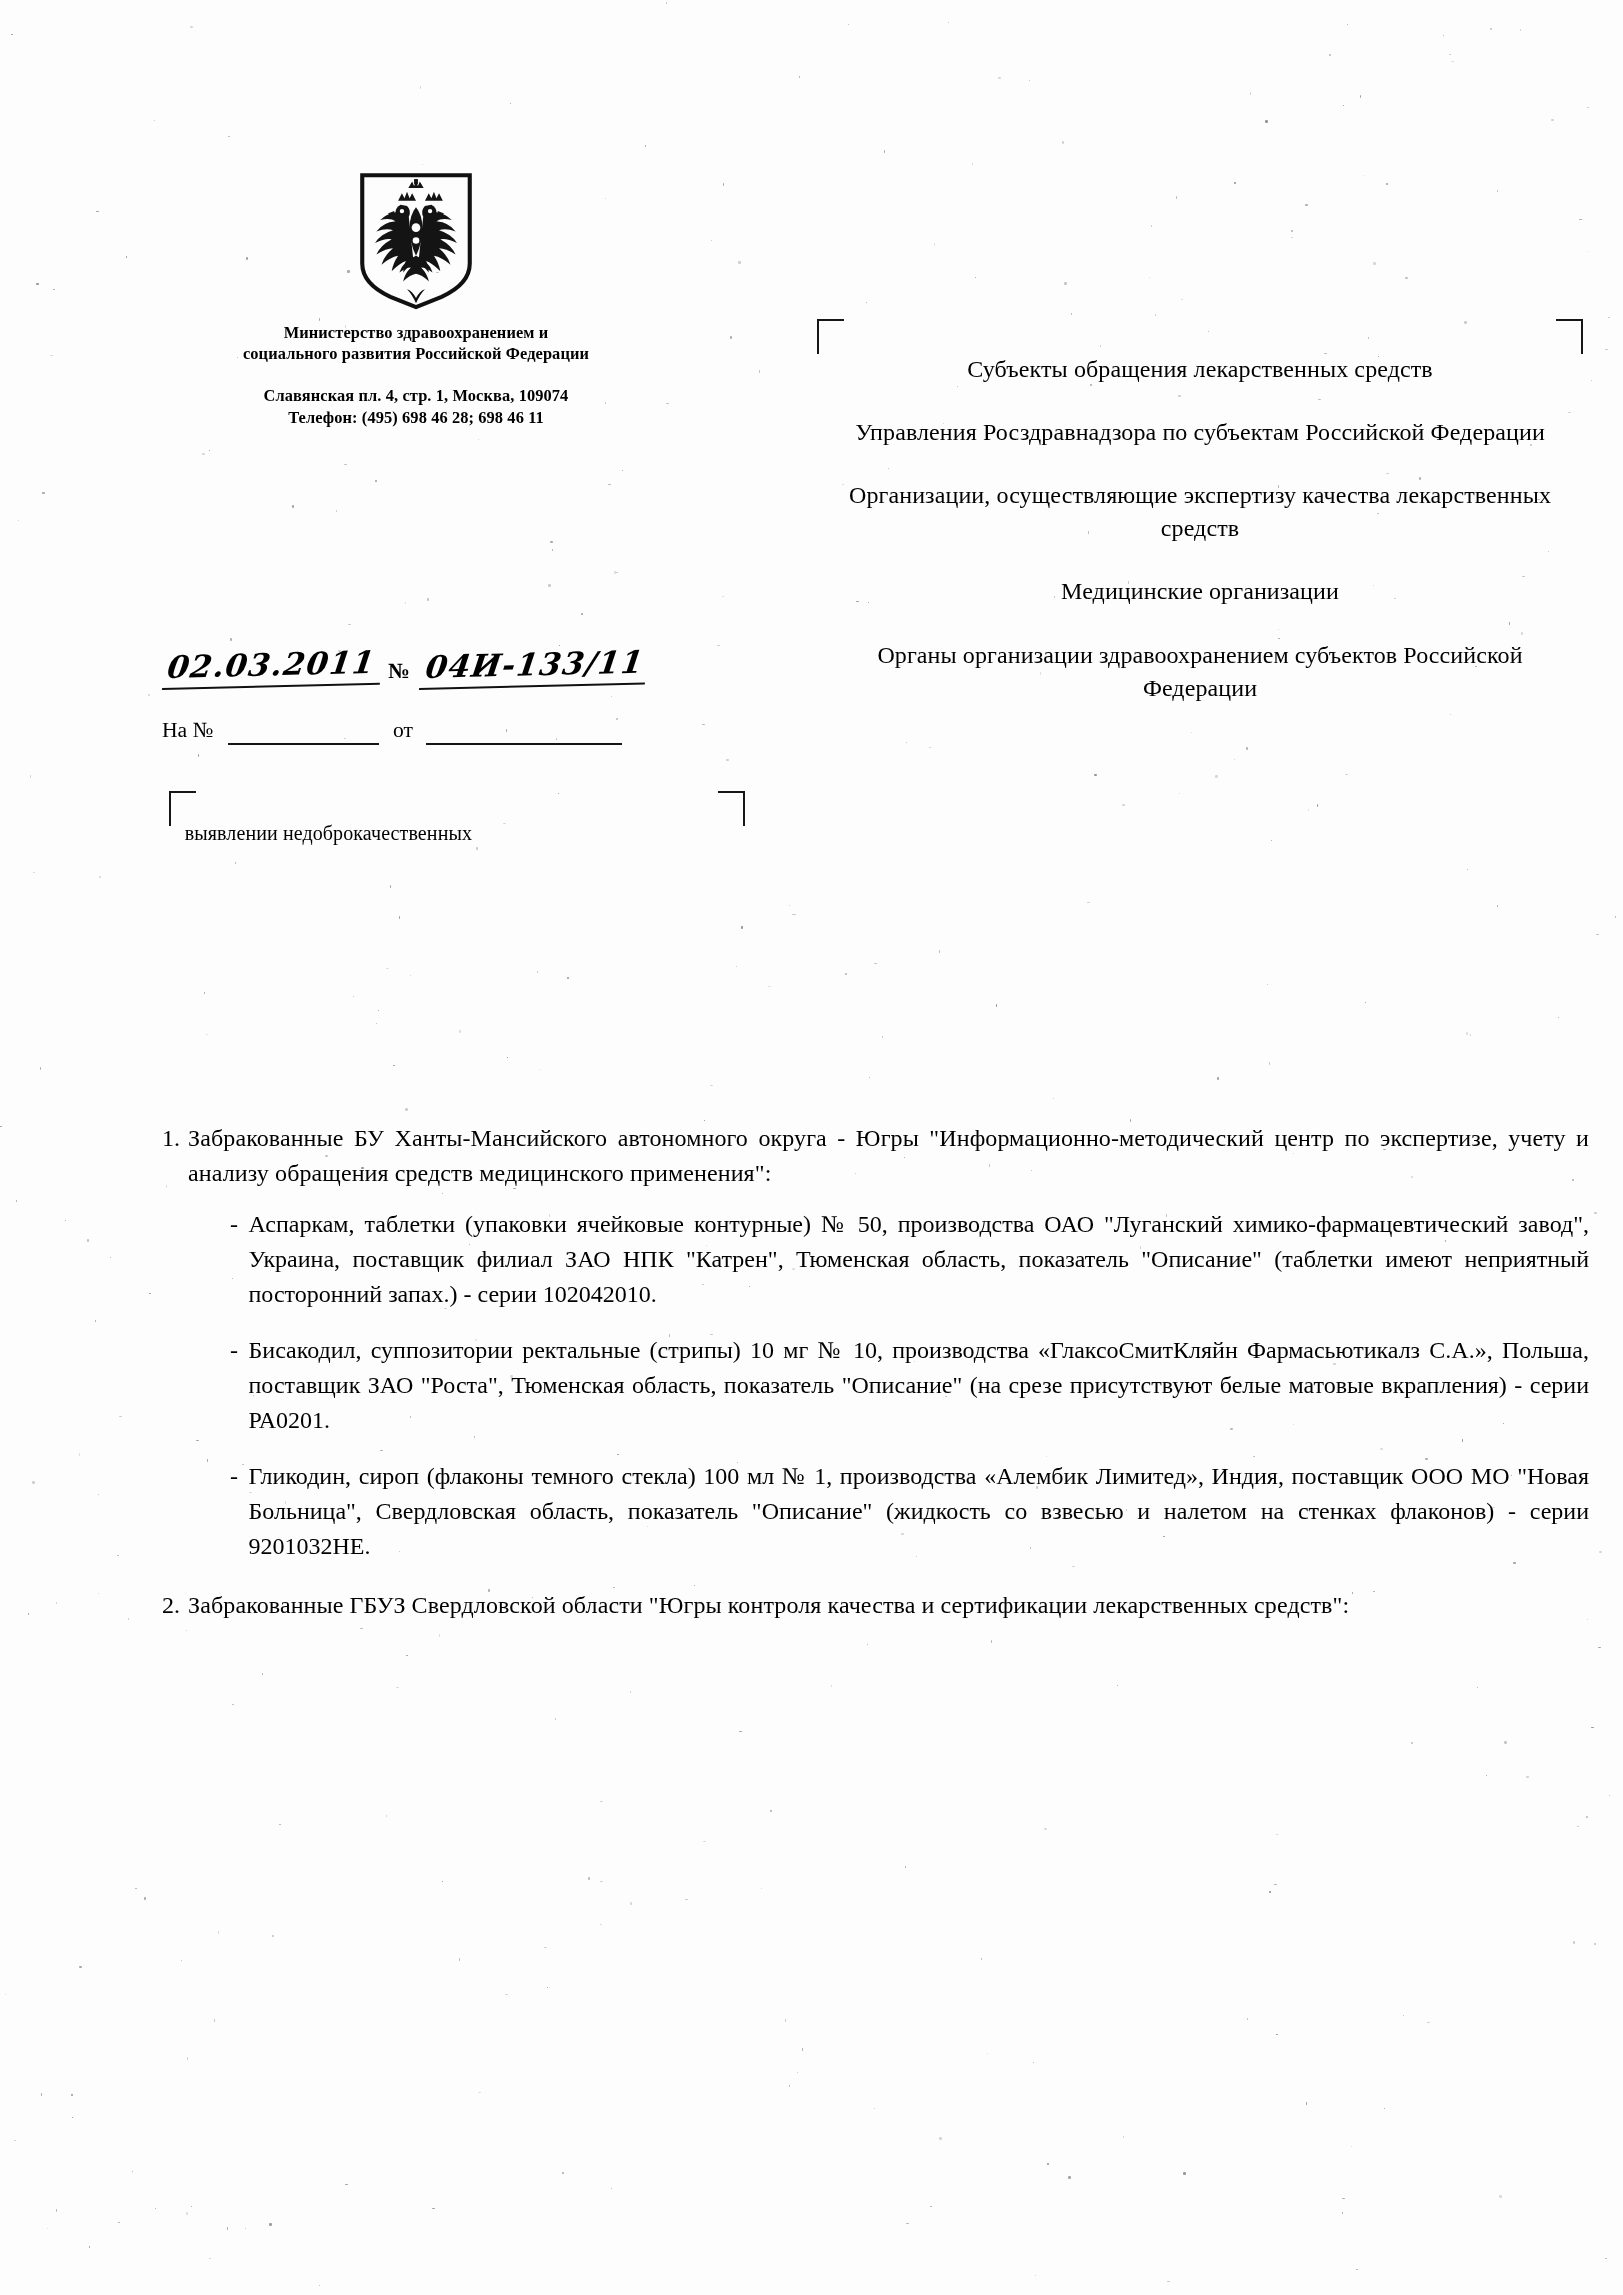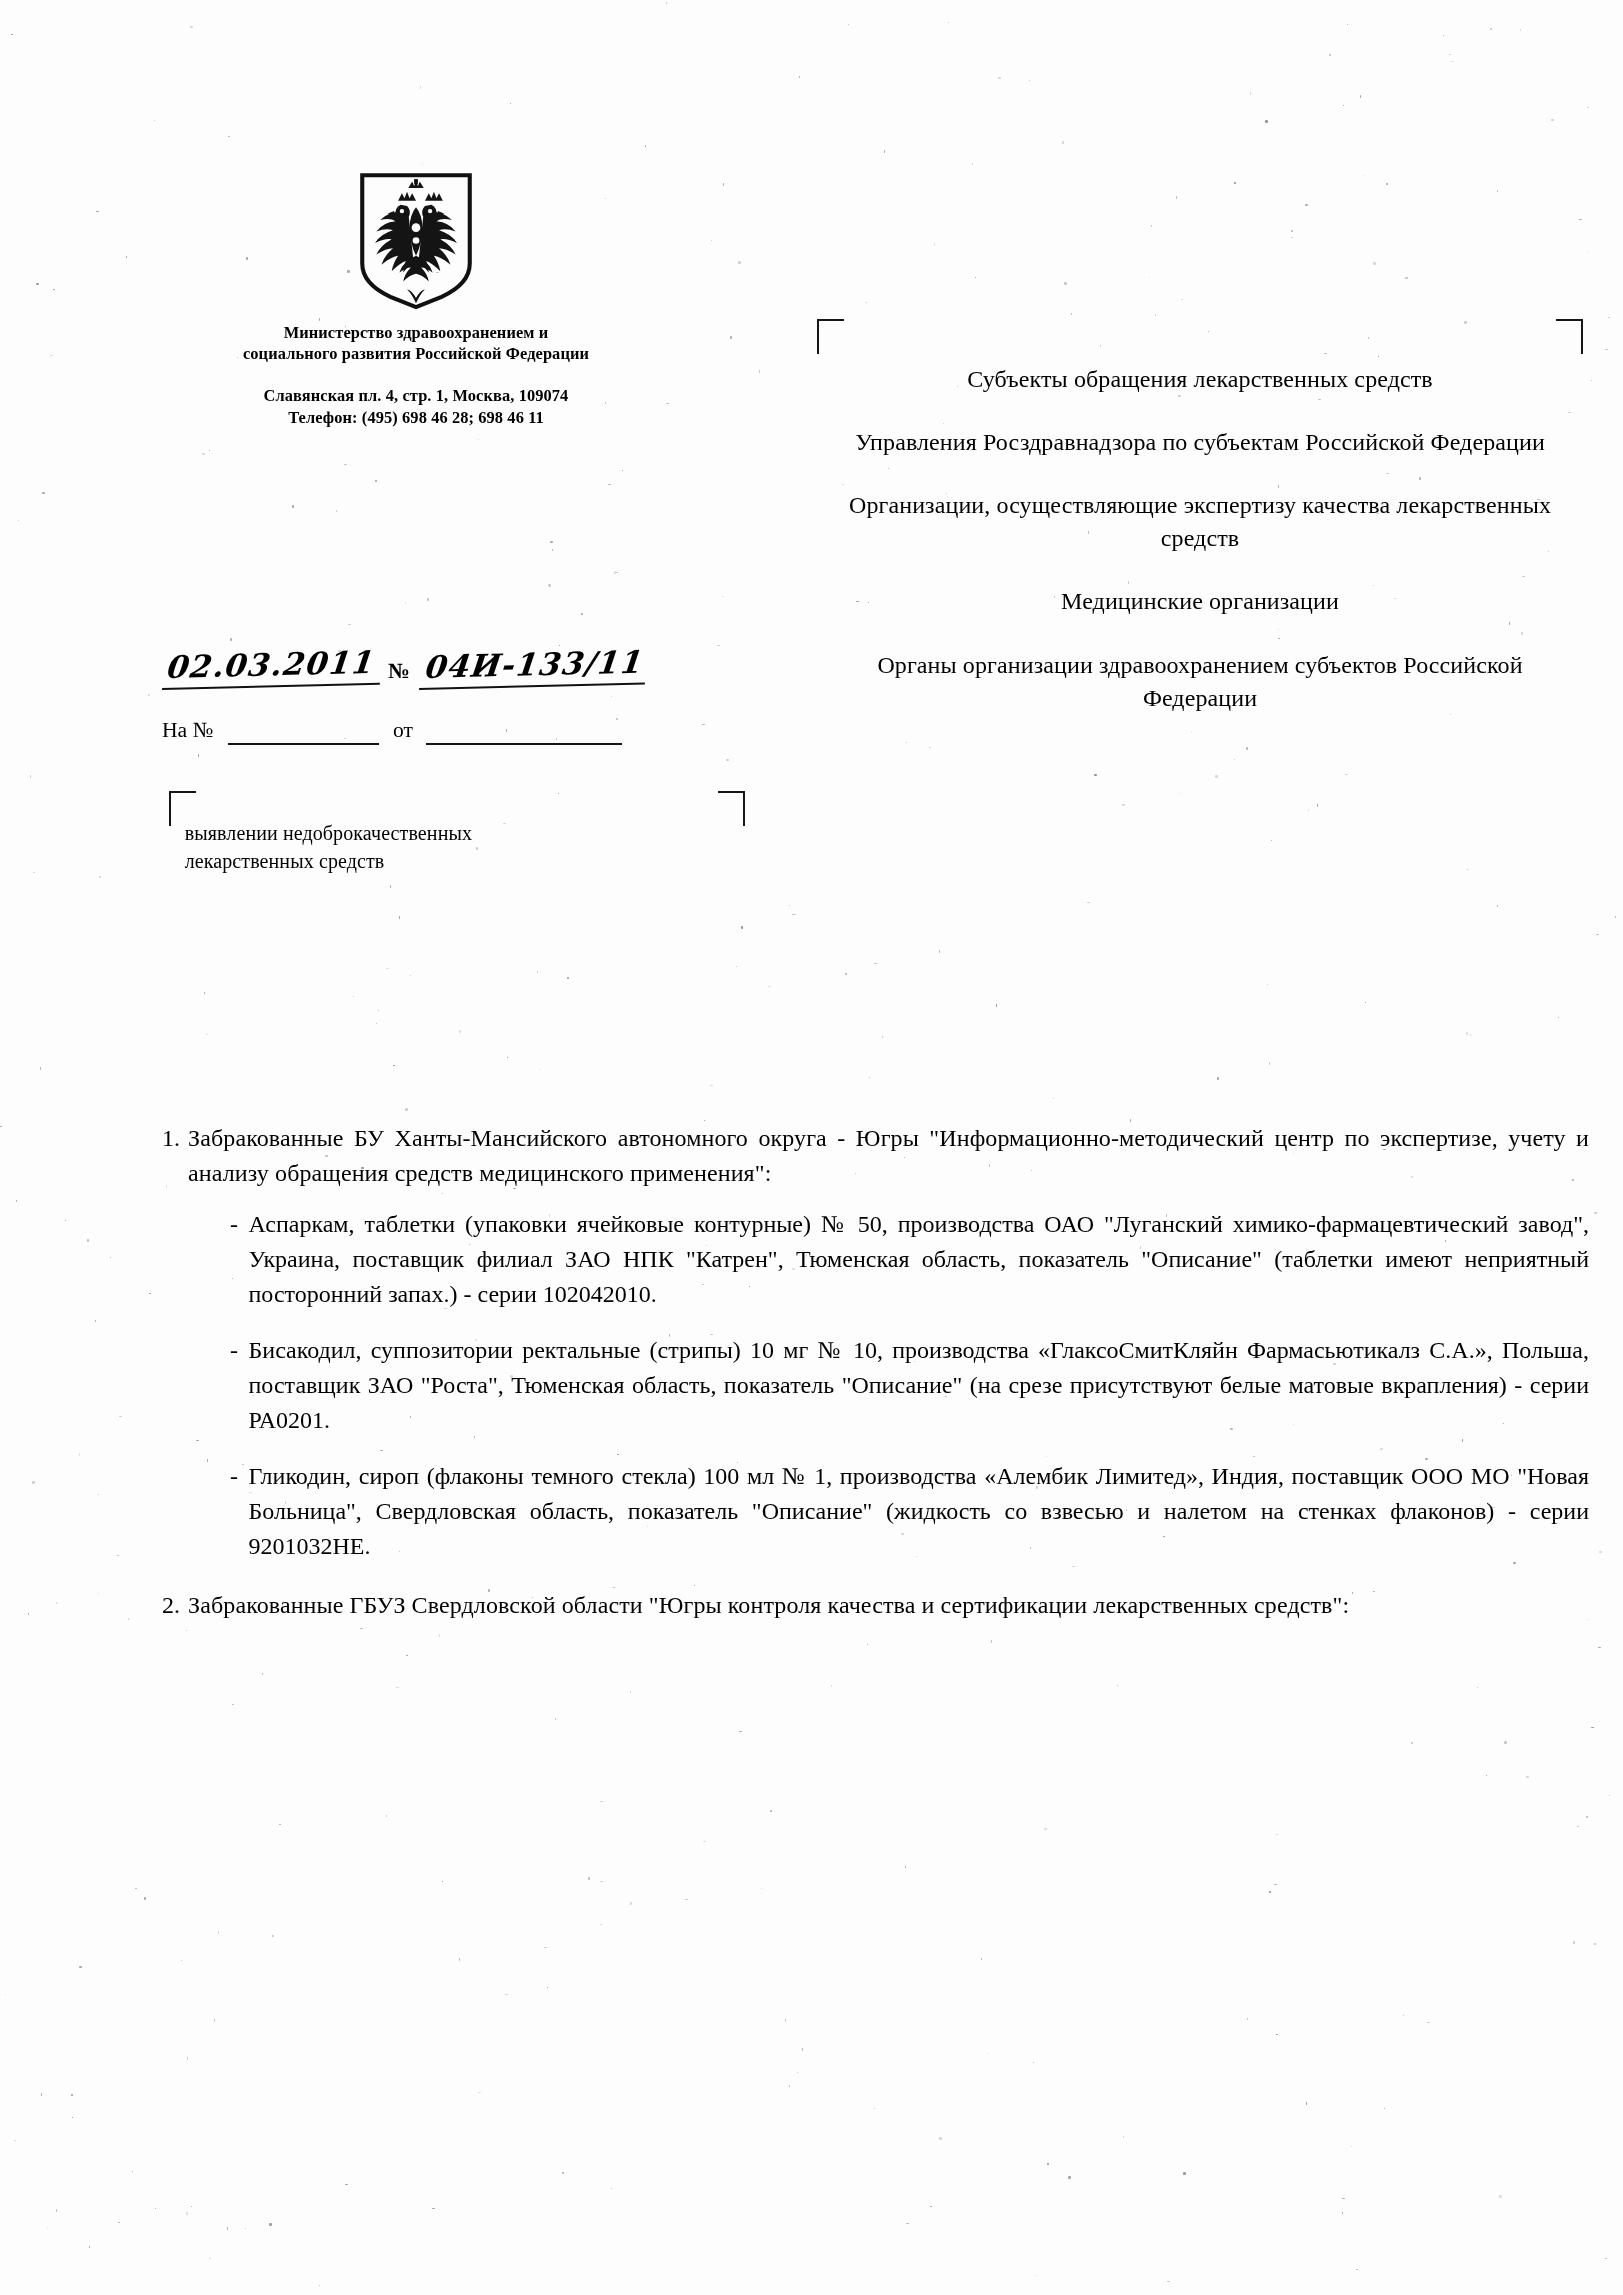--- a/index.html
+++ b/index.html
@@ -142,21 +142,20 @@
     width: 766px;
     padding: 34px 10.5px 10.5px 10.5px;
     box-sizing: border-box;
     text-align: center;
   }
   .addressee .group {
     font-size: 24px;
     line-height: 1.38;
     margin-bottom: 30px;
     letter-spacing: 0.1px;
-    margin-top: 10px;
   }
   .addressee .group:last-child { margin-bottom: 0; }
 
   
   .brk {
     position: absolute;
     width: 25px;
     height: 33px;
     border-color: #161616;
     border-style: solid;
@@ -698,21 +697,20 @@
       <span class="onref-label">от</span>
       <span class="rule rule-b"></span>
     </div>
   </div>
 
   <div class="subject">
     <span class="brk tl"></span>
     <span class="brk tr"></span>
     <div class="text">
       <div>выявлении недоброкачественных</div>
-      <div>лекарственных средств</div>
     </div>
   </div>
 
   <div class="addressee">
     <span class="brk tl"></span>
     <span class="brk tr"></span>
     <div class="group">Субъекты обращения лекарственных средств</div>
     <div class="group">Управления Росздравнадзора по субъектам Российской Федерации</div>
     <div class="group">Организации, осуществляющие экспертизу качества лекарственных средств</div>
     <div class="group">Медицинские организации</div>

